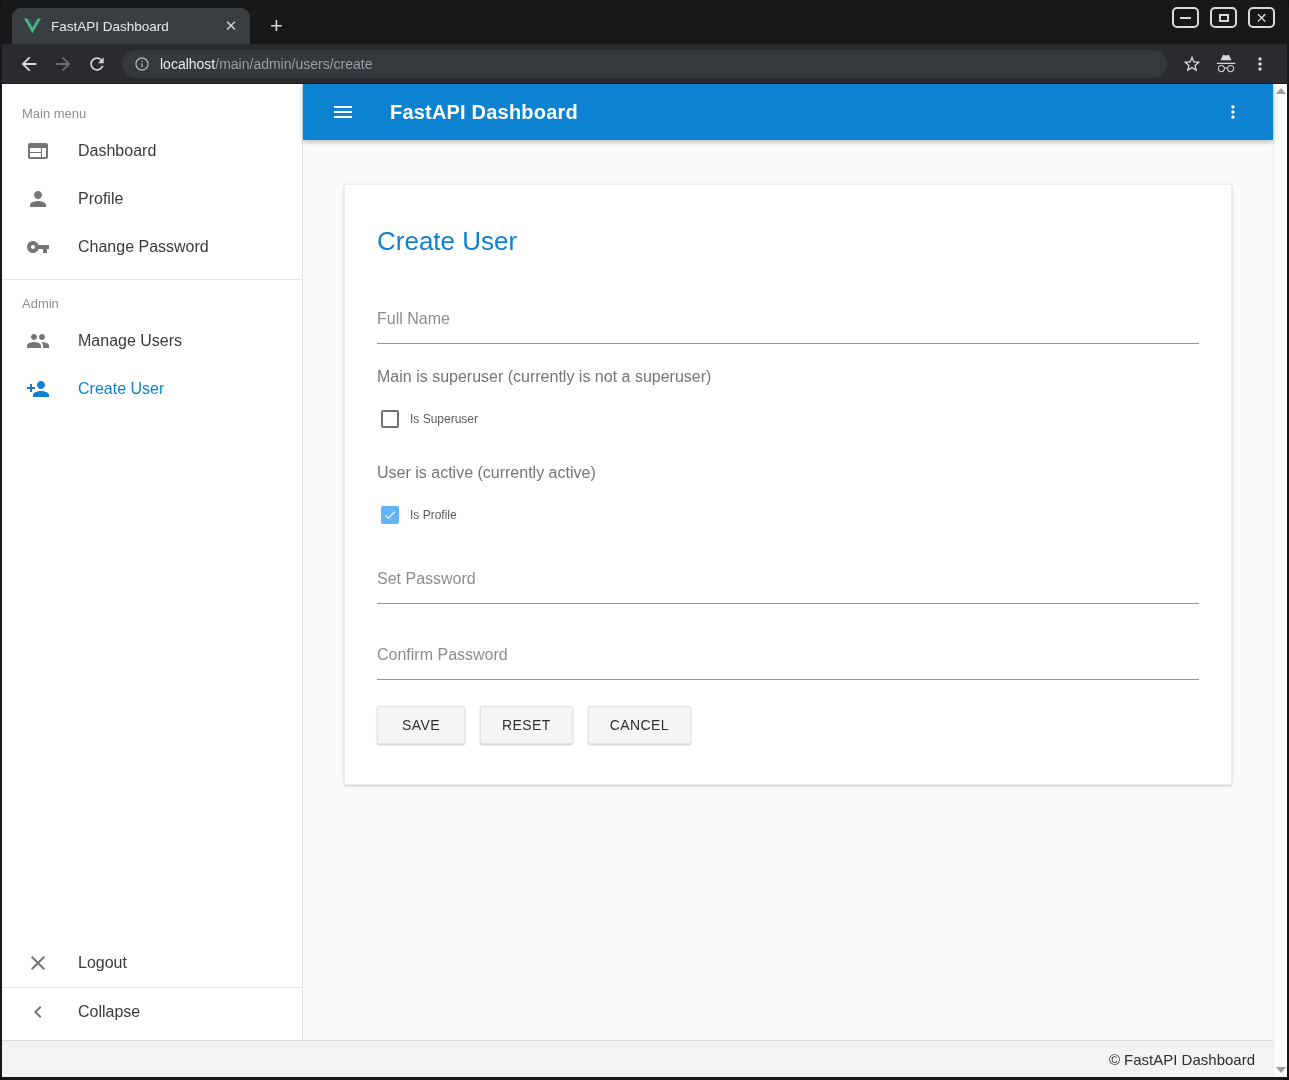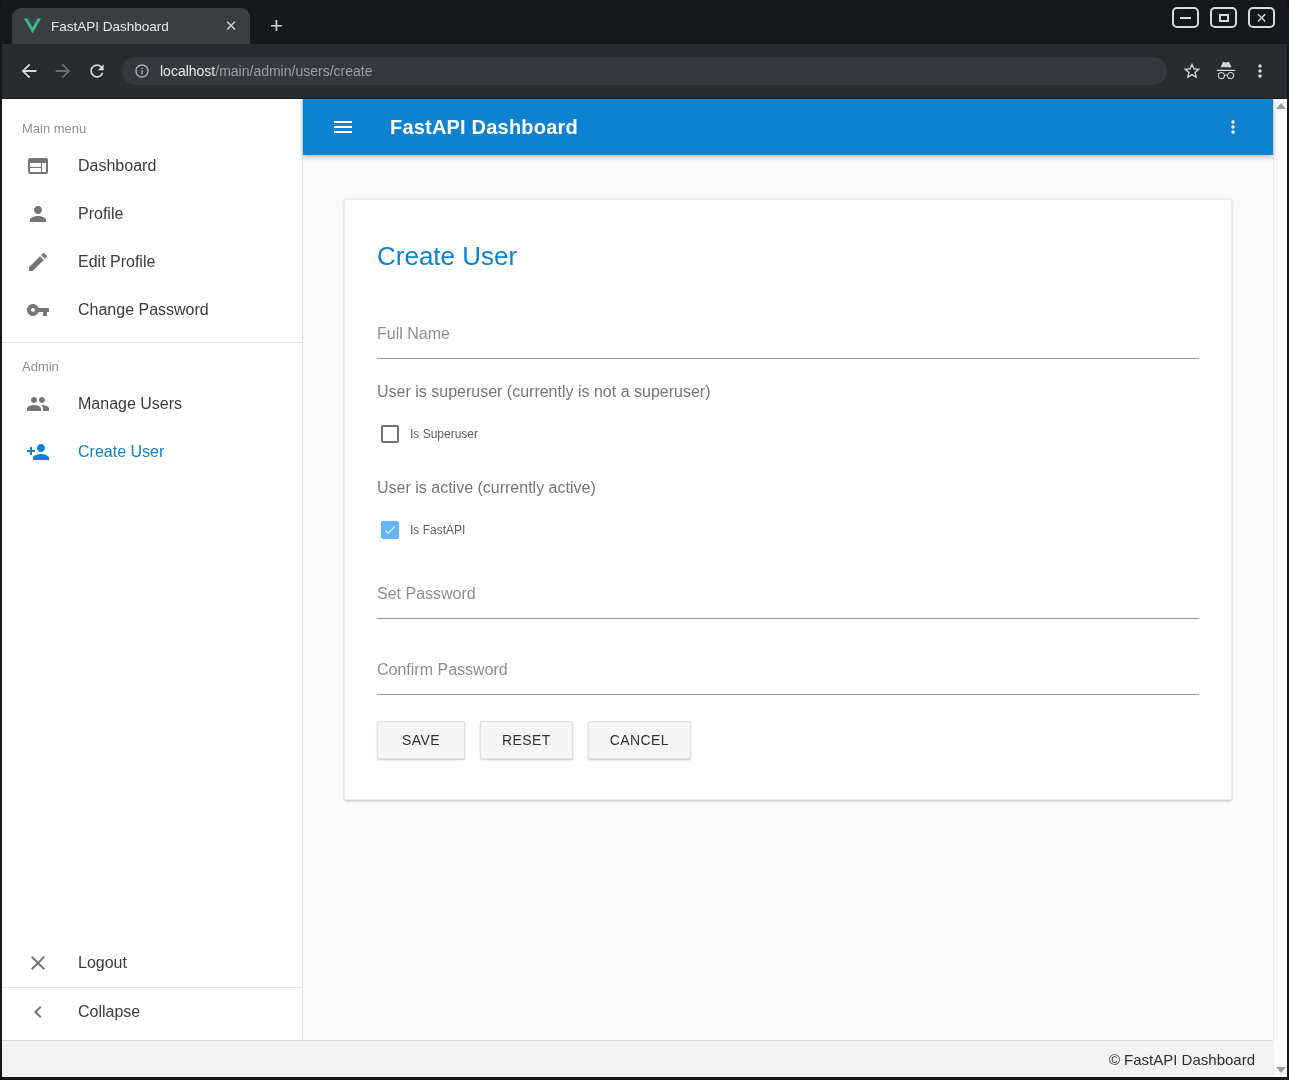--- a/index.html
+++ b/index.html
@@ -24,21 +24,21 @@
   .tab-close{color:#cdd0d2;font-size:15px;width:18px;height:18px;line-height:18px;text-align:center;border-radius:50%;flex:none;}
   .new-tab{color:#d2d4d6;font-size:22px;font-weight:300;margin:0 0 8px 20px;line-height:20px;}
   .win-controls{position:absolute;top:7px;right:12px;display:flex;gap:11px;}
   .win-btn{width:27px;height:21px;border:2px solid #d8dadc;border-radius:5px;color:#d8dadc;
            display:flex;align-items:center;justify-content:center;}
   .win-btn .bar{width:11px;height:2px;background:#d8dadc;}
   .win-btn .box{width:10px;height:8px;border:2px solid #d8dadc;}
   .win-btn.close-btn{font-size:14px;font-weight:bold;line-height:1;}
 
   
-  .toolbar{height:55px;background:#292b2e;display:flex;align-items:center;padding:0 10px;flex:none;border-bottom:1px solid #1b1c1e;}
+  .toolbar{height:40px;background:#292b2e;display:flex;align-items:center;padding:0 10px;flex:none;border-bottom:1px solid #1b1c1e;}
   .nav-icon{width:34px;height:34px;display:flex;align-items:center;justify-content:center;flex:none;}
   .nav-icon svg{fill:#d5d7d9;}
   .nav-icon.disabled svg{fill:#6b6e72;}
   .url-pill{flex:1;height:28px;background:#35383c;border-radius:14px;margin:0 8px;display:flex;align-items:center;padding:0 12px;min-width:0;}
   .url-pill svg{fill:#aeb2b6;flex:none;margin-right:10px;}
   .url-text{font-size:14px;white-space:nowrap;overflow:hidden;}
   .url-host{color:#e9ebed;}
   .url-path{color:#9aa0a6;}
 
   
@@ -180,26 +180,20 @@
             <span class="item-label">Dashboard</span>
           </div>
           <div class="side-item">
             <svg width="24" height="24" viewBox="0 0 24 24">
                 <path d="M12 12c2.21 0 4-1.79 4-4s-1.79-4-4-4-4 1.79-4 4 1.79 4 4 4zm0 2c-2.67 0-8 1.34-8 4v2h16v-2c0-2.66-5.33-4-8-4z"></path>
               </svg>
             <span class="item-label">Profile</span>
           </div>
           <div class="side-item">
             <svg width="24" height="24" viewBox="0 0 24 24">
-                <path d="M3 17.25V21h3.75L17.81 9.94l-3.75-3.75L3 17.25zM20.71 7.04c.39-.39.39-1.02 0-1.41l-2.34-2.34c-.39-.39-1.02-.39-1.41 0l-1.83 1.83 3.75 3.75 1.83-1.83z"></path>
-              </svg>
-            <span class="item-label">Edit Profile</span>
-          </div>
-          <div class="side-item">
-            <svg width="24" height="24" viewBox="0 0 24 24">
                 <path d="M12.65 10C11.83 7.67 9.61 6 7 6c-3.31 0-6 2.69-6 6s2.69 6 6 6c2.61 0 4.83-1.67 5.65-4H17v4h4v-4h2v-4H12.65zM7 14c-1.1 0-2-.9-2-2s.9-2 2-2 2 .9 2 2-.9 2-2 2z"></path>
               </svg>
             <span class="item-label">Change Password</span>
           </div>
 
           <div class="side-divider"></div>
           <div class="side-label admin">Admin</div>
 
           <div class="side-item">
             <svg width="24" height="24" viewBox="0 0 24 24">
@@ -243,36 +237,36 @@
               </svg>
           </div>
 
           <div class="content">
             <div class="card">
               <h1 class="card-title">Create User</h1>
 
               <input class="text-field mt-title" type="text" placeholder="Full Name" style="">
 
 
-              <div class="hint">User is superuser (currently is not a superuser)</div>
+              <div class="hint">Main is superuser (currently is not a superuser)</div>
               <div class="checkbox-row">
                 <span class="checkbox-box">
                   
                 </span>
                 <span class="checkbox-label">Is Superuser</span>
               </div>
 
               <div class="hint" style="margin-top:36px;">User is active (currently active)</div>
               <div class="checkbox-row">
                 <span class="checkbox-box checked">
                   <svg width="14" height="14" viewBox="0 0 24 24">
                       <path fill="#fff" d="M9 16.17L4.83 12l-1.42 1.41L9 19 21 7l-1.41-1.41z"></path>
                     </svg>
                 </span>
-                <span class="checkbox-label">Is FastAPI</span>
+                <span class="checkbox-label">Is Profile</span>
               </div>
 
               <input class="text-field mt-pass" type="text" placeholder="Set Password" style="">
 
               <input class="text-field mt-field" type="text" placeholder="Confirm Password" style="">
 
               <div class="btn-row">
                 <button class="btn">SAVE</button>
                 <button class="btn">RESET</button>
                 <button class="btn">CANCEL</button>

